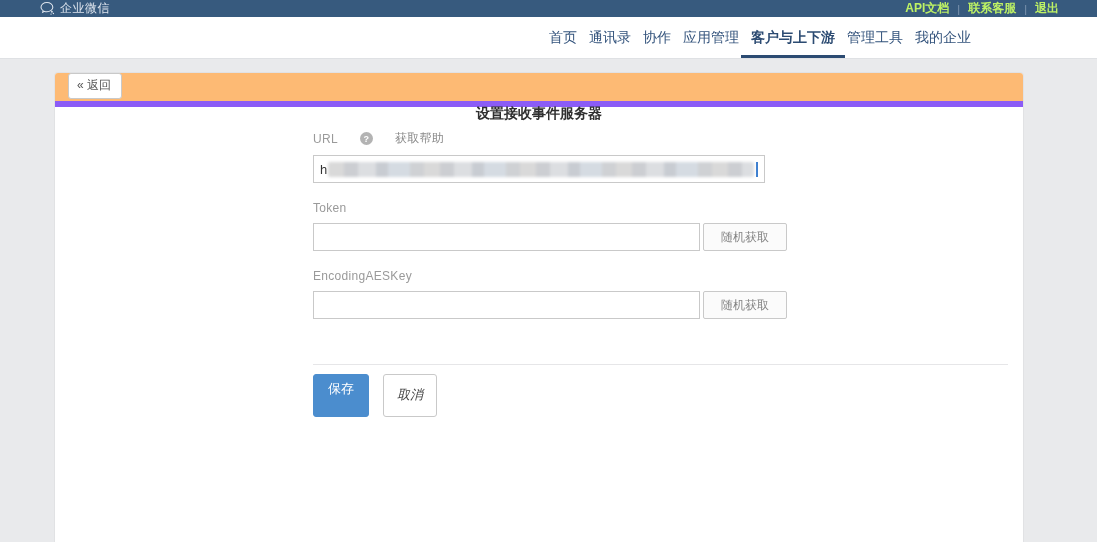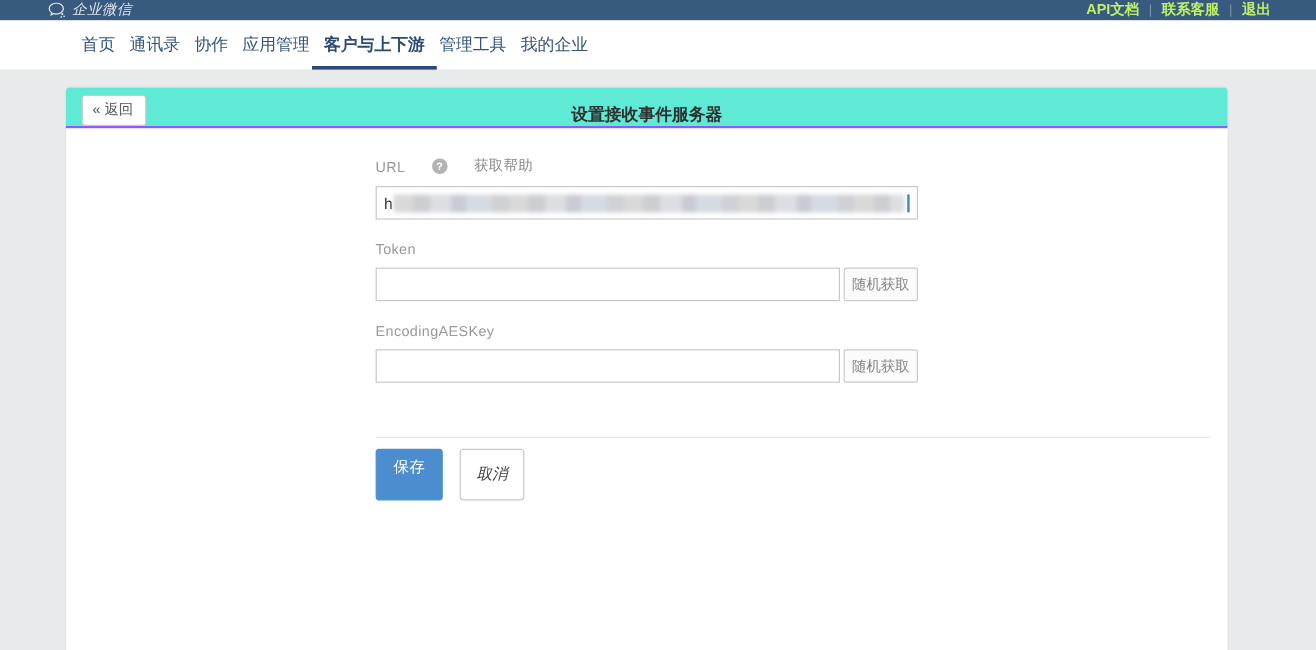--- a/index.html
+++ b/index.html
@@ -7,52 +7,52 @@
     width: 1097px; height: 542px; overflow: hidden;
     font-family: "Liberation Sans", "DejaVu Sans", sans-serif;
     background: #e9eaec;
   }
   
   .topbar {
     height: 17px; background: #375a7e; color: #d7dfe9;
     display: flex; align-items: center; justify-content: space-between;
     padding: 0 38px 0 40px; font-size: 12px;
   }
-  .brand { display: flex; align-items: center; gap: 5px; font-style: italic; }
+  .brand { display: flex; align-items: center; gap: 5px; }
   .brand svg { display: block; }
   .brand-name { color: #dde4ed; letter-spacing: 0.5px; }
   .top-links { display: flex; align-items: center; }
   .top-link { color: #bef264; font-weight: bold; cursor: pointer; white-space: nowrap; }
   .top-sep { color: #7e96b0; margin: 0 8px; font-size: 11px; }
   
   .nav {
     height: 42px; background: #ffffff; border-bottom: 1px solid #dfe1e4;
-    display: flex; align-items: stretch; justify-content: flex-start;
+    display: flex; align-items: stretch; justify-content: flex-end;
     padding: 0 120px 0 62px;
   }
   .nav-item {
     position: relative; display: flex; align-items: center;
     font-size: 14px; color: #33537c; cursor: pointer; padding: 0 6px;
   }
   .nav-item.active { color: #2c4b72; font-weight: bold; }
   .nav-item.active .nav-underline {
     position: absolute; left: -4px; right: -4px; bottom: 0;
     height: 3px; background: #2c4b72;
   }
   
   .page { padding-top: 14px; }
   .panel {
     margin-left: 55px; width: 968px; height: 472px;
     background: #ffffff; border-radius: 3px 3px 0 0;
     box-shadow: 0 0 0 1px rgba(0,0,0,0.03);
   }
   .panel-header {
-    height: 34px; background: #5eead4; border-bottom: 2px solid #8b5cf6;
+    height: 34px; background: #fdba74; border-bottom: 6px solid #8b5cf6;
     border-radius: 3px 3px 0 0;
-    display: flex; align-items: flex-end; position: relative;
+    display: flex; align-items: flex-start; position: relative;
   }
   .back-btn {
     margin-left: 13px; padding: 3px 10px 4px 8px;
     background: #ffffff; border: 1px solid #c9c9c9; border-radius: 3px;
     font-size: 12px; color: #555; cursor: pointer; white-space: nowrap;
   }
   .panel-title {
     position: absolute; left: 0; right: 0; text-align: center;
     font-size: 14px; color: #2f2f2f; font-weight: bold; pointer-events: none; margin-top: 32px;
   }
@@ -72,21 +72,21 @@
   .help-link { color: #8a8a8a; cursor: pointer; }
   .input-row { display: flex; align-items: stretch; }
   .text-input {
     height: 28px; background: #fff; border: 1px solid #c9c9c9;
     font-size: 13px; color: #333; padding: 0 6px;
     display: flex; align-items: center;
   }
   .url-input { width: 452px; }
   .short-input { width: 387px; }
   .rand-btn {
-    width: 62px; height: 28px; margin-left: 3px;
+    width: 84px; height: 28px; margin-left: 3px;
     background: #fbfbfb; border: 1px solid #c9c9c9; border-radius: 2px;
     font-size: 12px; color: #848484; cursor: pointer;
     display: flex; align-items: center; justify-content: center; white-space: nowrap;
   }
   .url-visible-char { color: #333; font-size: 13px; }
   .redacted {
     flex: 1; height: 15px; margin: 0 2px 0 1px; border-radius: 2px;
     background: repeating-linear-gradient(90deg,
       #d9d9d9 0 16px, #ccced2 16px 30px, #dcdee1 30px 48px,
       #c8ccd2 48px 60px, #d5dbe2 60px 82px, #cfd1d4 82px 96px);

